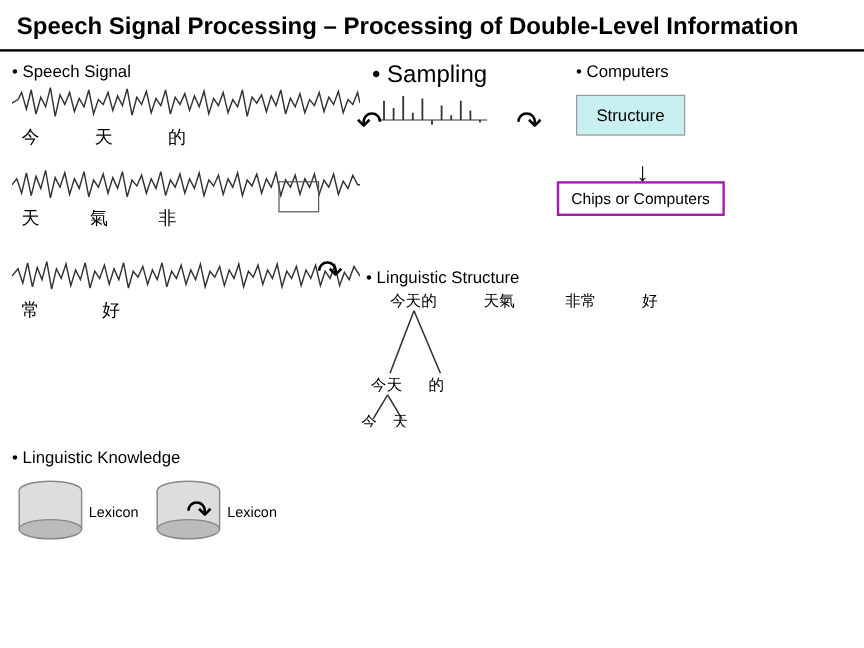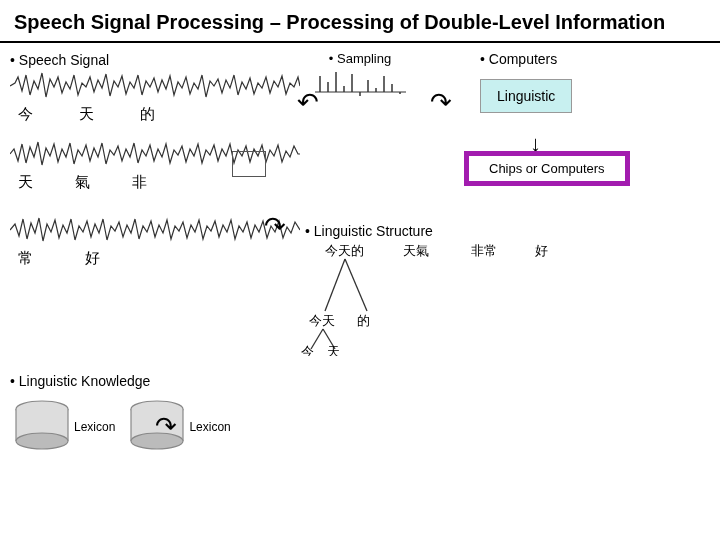--- a/index.html
+++ b/index.html
@@ -86,21 +86,21 @@
     <svg class="waveform" viewBox="0 0 290 38">
       <polyline fill="none" stroke="#333" stroke-width="1.2" points="0,19 5,13 9,25 13,8 17,28 21,12 25,22 29,7 33,30 37,13 41,21 45,9 49,27 53,14 57,22 61,8 65,29 69,15 73,21 77,10 81,26 85,13 89,22 93,8 97,29 101,15 105,20 109,11 113,26 117,14 121,22 125,8 129,28 133,15 137,21 141,10 145,26 149,14 153,22 157,9 161,28 165,15 169,20 173,11 177,27 181,14 185,21 189,9 193,28 197,15 201,20 205,10 209,26 213,14 217,21 221,9 225,28 229,15 233,21 237,11 241,27 245,14 249,21 253,10 257,27 261,15 265,21 269,10 273,27 277,16 281,22 285,11 290,19"></polyline>
     </svg>
     <div class="char-row">
       <span>常</span>
       <span style="margin-left:34px;">好</span>
     </div>
   </div>
 
   <div style="position:absolute; top:8px; left:310px;">
-    <div style="font-size:13px;text-align:center;">
+    <div style="font-size:20px;">
       <span>•</span>
       <span>Sampling</span>
     </div>
     <svg width="100" height="52" viewBox="0 0 100 52">
 
       <line x1="10" y1="26" x2="10" y2="10" stroke="#333" stroke-width="1.5"></line>
       <line x1="18" y1="26" x2="18" y2="16" stroke="#333" stroke-width="1.5"></line>
       <line x1="26" y1="26" x2="26" y2="6" stroke="#333" stroke-width="1.5"></line>
       <line x1="34" y1="26" x2="34" y2="20" stroke="#333" stroke-width="1.5"></line>
       <line x1="42" y1="26" x2="42" y2="8" stroke="#333" stroke-width="1.5"></line>
@@ -120,26 +120,26 @@
   <div style="position:absolute; top:8px; left:480px;">
     <div style="font-size:14px;">
       <span>•</span>
       <span>Computers</span>
     </div>
   </div>
 
   <div style="position:absolute; top:44px; left:430px; font-size:26px;">↷</div>
 
   <div style="position:absolute; top:36px; left:480px; background:#c8f0f0; border:1px solid #999; padding:8px 16px; font-size:14px;">
-    <span>Linguistic</span>
+    <span>Structure</span>
   </div>
 
   <div style="position:absolute; top:88px; left:530px; font-size:22px;">↓</div>
 
-  <div style="position:absolute; top:108px; left:464px; border:5px solid #a21caf; padding:5px 20px; font-size:13px; white-space:nowrap;">
+  <div style="position:absolute; top:108px; left:464px; border:2px solid #a21caf; padding:5px 10px; font-size:13px; white-space:nowrap;">
     <span>Chips or Computers</span>
   </div>
 
   <div style="position:absolute; top:168px; left:264px; font-size:26px;">↷</div>
 
   <div style="position:absolute; top:180px; left:305px; font-size:14px;text-align:center;">
     <div>
       <span>•</span>
       <span> </span>
       <span>Linguistic Structure</span>

